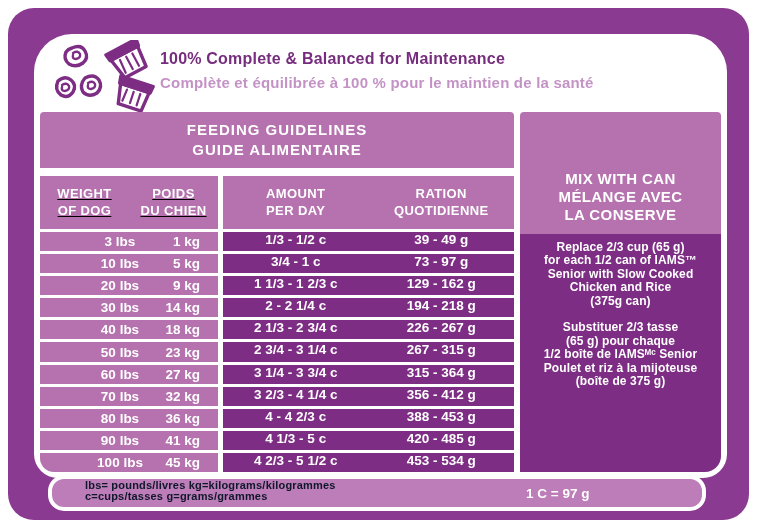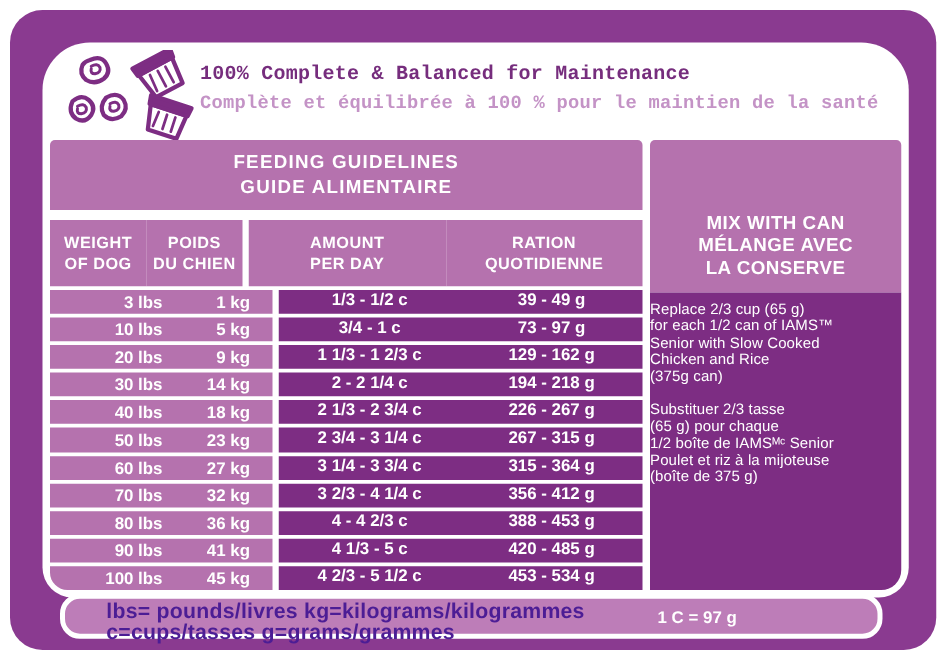--- a/index.html
+++ b/index.html
@@ -3,61 +3,61 @@
 <meta charset="utf-8">
 <style>
   html,body{margin:0;padding:0;}
   body{width:757px;height:529px;font-family:"Liberation Sans","DejaVu Sans",sans-serif;}
   .page{position:relative;width:757px;height:529px;background:#ffffff;overflow:hidden;}
   .frame{position:absolute;left:8px;top:8px;width:741px;height:512px;
          background:var(--frame,#8a3a90);border-radius:26px;}
   .card{position:absolute;left:26px;top:26px;width:693px;height:444px;
         background:#ffffff;border-radius:38px 38px 24px 24px;}
   
-  .top-band{position:relative;height:84px;font-family:Liberation Mono, monospace;}
+  .top-band{position:relative;height:84px;}
   .icons{position:absolute;left:16px;top:6px;}
   .titles{position:absolute;left:126px;top:16px;}
   .title-en{font-size:16px;font-weight:bold;color:var(--title_dark,#762d7d);letter-spacing:.2px;}
   .title-fr{font-size:15px;font-weight:bold;color:var(--title_light,#c493c6);margin-top:6px;letter-spacing:.2px;}
   
   .content{position:absolute;left:6px;top:78px;width:681px;height:360px;display:flex;gap:6px;}
   .table-col{width:474px;display:flex;flex-direction:column;}
   .band{background:var(--mauve,#b572ae);color:#fff;font-weight:bold;text-align:center;white-space:pre-line;}
   .title-band{height:56px;margin-bottom:8px;font-size:15px;line-height:1.35;letter-spacing:1px;
               display:flex;align-items:center;justify-content:center;border-radius:4px 4px 0 0;}
   .head-row{height:53px;margin-bottom:3px;display:flex;}
-  .head-weight{width:154px;display:flex;}
+  .head-weight{width:178px;display:flex;text-decoration:underline;}
   .head-weight .band,.head-amount .band{flex:1;font-size:13px;line-height:1.25;letter-spacing:.4px;
         display:flex;align-items:center;justify-content:center;height:100%;}
   .vgap{width:5px;background:transparent;}
   .head-amount{flex:1;display:flex;}
   .rows{flex:1;display:flex;flex-direction:column;gap:3px;}
   .trow{flex:1;display:flex;}
   .cell-weight{width:178px;background:var(--mauve,#b572ae);display:flex;align-items:center;
                color:#fff;font-weight:bold;font-size:13.5px;}
-  .cell-weight .lbs{width:90px;text-align:right;}
+  .cell-weight .lbs{width:90px;text-align:center;margin-left:35px;}
   .cell-weight .kg{flex:1;text-align:right;padding-right:18px;}
   .cell-amount{flex:1;background:var(--dark,#7d2d83);display:flex;align-items:flex-start;
                color:#fff;font-weight:bold;font-size:13.5px;}
   .cell-amount .cups{flex:1;text-align:center;}
   .cell-amount .grams{flex:1;text-align:center;}
   .trow:last-child .cell-weight{border-bottom-left-radius:14px;}
   
   .panel-col{flex:1;display:flex;flex-direction:column;}
   .panel-top{height:122px;background:var(--mauve,#b572ae);display:flex;align-items:flex-end;justify-content:center;
              padding-bottom:10px;box-sizing:border-box;color:#fff;font-weight:bold;font-size:15px;
              line-height:1.2;text-align:center;white-space:pre-line;letter-spacing:.4px;border-radius:4px 4px 0 0;}
-  .panel-bottom{flex:1;background:var(--dark,#7d2d83);color:#fff;font-weight:normal;text-align:left;
+  .panel-bottom{flex:1;background:var(--dark,#7d2d83);color:#fff;font-weight:bold;text-align:center;
                 padding-top:7px;box-sizing:border-box;border-bottom-right-radius:16px;}
   .panel-para{font-size:12px;line-height:1.12;white-space:pre-line;letter-spacing:.1px;}
   .panel-para + .panel-para{margin-top:13px;}
   
   .footer-bar{position:absolute;left:40px;top:467px;width:658px;height:36px;box-sizing:border-box;
               background:var(--light_mauve,#bd7db8);border:4px solid #ffffff;border-radius:16px;}
-  .legend{position:absolute;left:33px;top:1px;color:#4c1d95;font-weight:bold;font-size:17px;
+  .legend{position:absolute;left:33px;top:1px;color:#0f172a;font-weight:bold;font-size:11px;
           line-height:1.02;white-space:pre-line;letter-spacing:.2px;}
   .conversion{position:absolute;left:474px;top:0;height:28px;display:flex;align-items:center;
               color:#fff;font-weight:bold;font-size:13.5px;}
 </style>
 </head>
 <body>
 
 <div class="page">
   <div class="frame">
 

